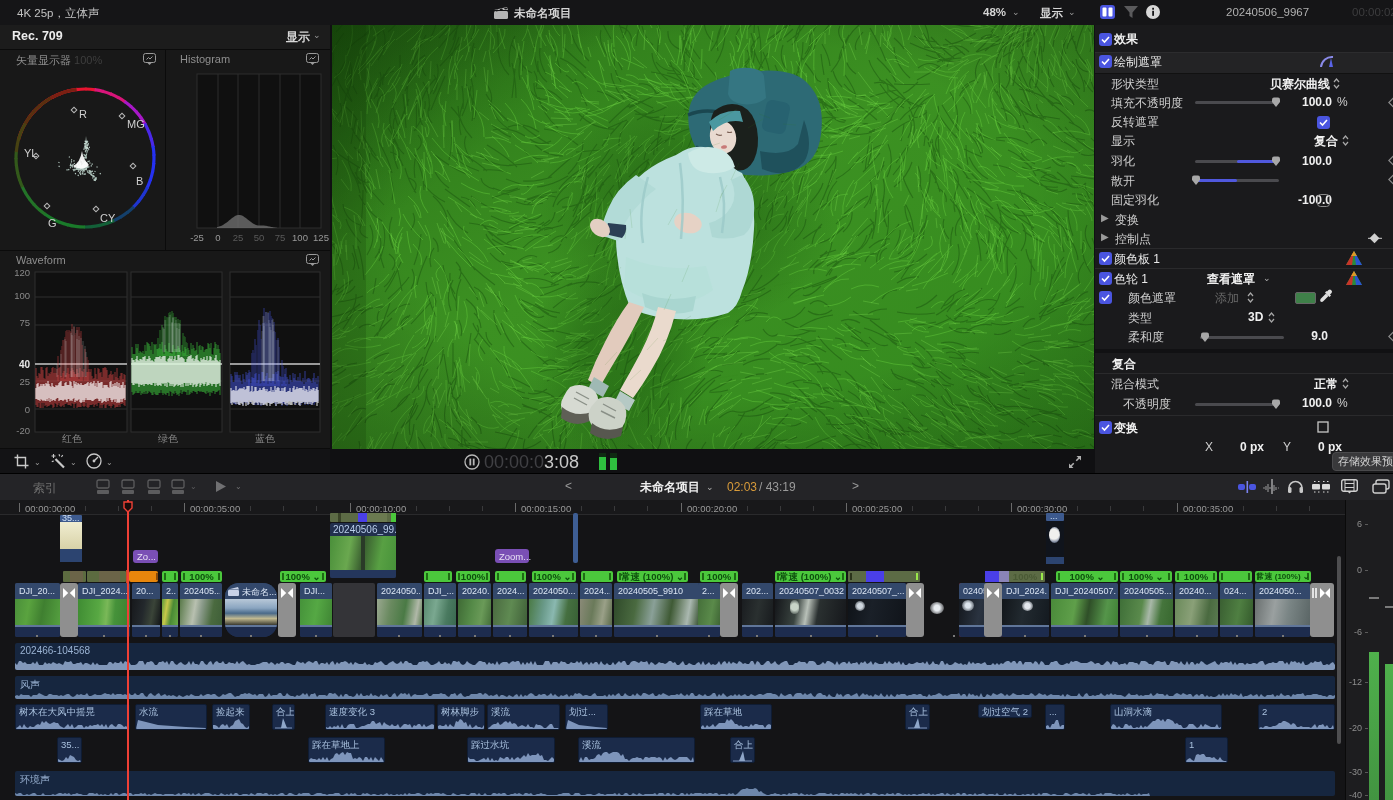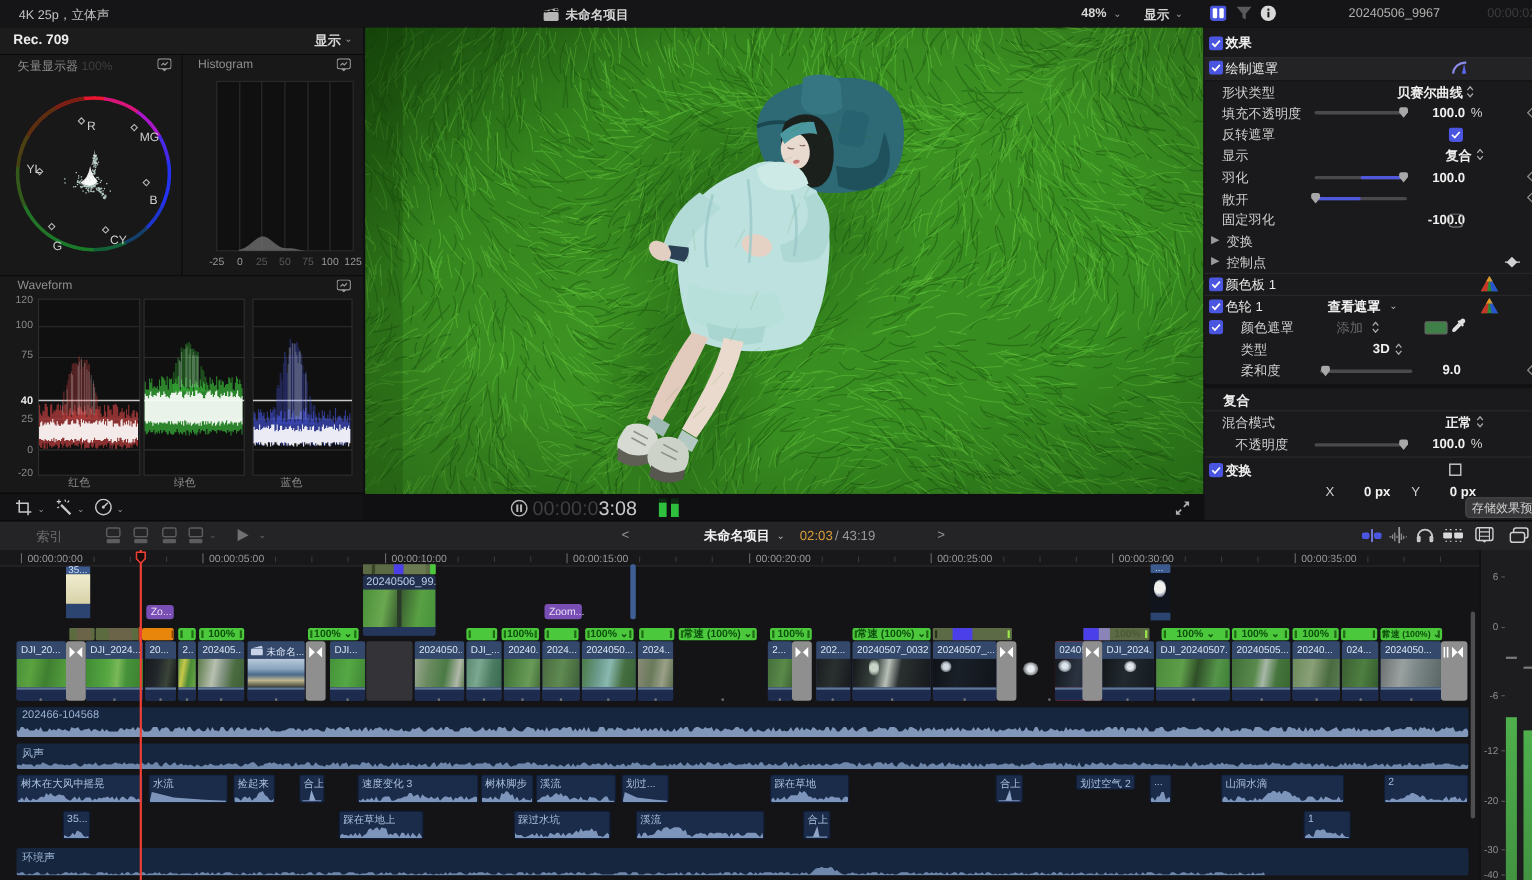--- a/index.html
+++ b/index.html
@@ -704,21 +704,21 @@
     </div>
     <div class="abs" style="left:169px;top:635px;width:2px;height:2px;background:#7a7a7a;"></div>
     <div class="abs" style="left:180px;top:583px;width:42px;height:54px;background:#24365c;border-radius:2px;overflow:hidden;">
       <div class="abs" style="left:0;top:0;width:42px;height:16px;background:#33486b;"></div>
       <div class="txt" style="left:4px;top:2.5px;font-size:9px;color:#dce6f5;max-width:36px;overflow:hidden;">202405...</div>
       <div class="abs" style="left:0;top:16px;width:42px;height:26px;background:linear-gradient(100deg,#5a7a4a 0%,#b8c0b0 35%,#8a9a8a 50%,#4a6a3f 75%,#3f5f38 100%);"></div>
       <div class="abs" style="left:0;top:42px;width:42px;height:12px;background:#1d2c4e;"></div>
       <div class="abs" style="left:0;top:42px;width:42px;height:2px;background:#7e95bb;opacity:0.7;"></div>
     </div>
     <div class="abs" style="left:200px;top:635px;width:2px;height:2px;background:#7a7a7a;"></div>
-    <div class="abs" style="left:225px;top:583px;width:52px;height:54px;background:#24365c;border-radius:2px;overflow:hidden;">
+    <div class="abs" style="left:225px;top:583px;width:52px;height:54px;background:#24365c;border-radius:14px;overflow:hidden;">
       <div class="abs" style="left:0;top:0;width:52px;height:16px;background:#33486b;"></div>
       <svg style="position:absolute;left:3px;top:3.5px" width="11" height="9" viewBox="0 0 11 9">
         <rect y="3" width="11" height="6" rx="1" fill="#c8d2e8"></rect>
         <path d="M0 2.5L10 0l1 2.5Z" fill="#c8d2e8"></path>
       </svg>
       <div class="txt" style="left:17px;top:2.5px;font-size:9px;color:#dce6f5;max-width:46px;overflow:hidden;">未命名...</div>
       <div class="abs" style="left:0;top:16px;width:52px;height:26px;background:linear-gradient(180deg,#b8c8d8 0%,#8aa5c0 35%,#4a6a8a 55%,#c0b890 75%,#3a3a30 100%);"></div>
       <div class="abs" style="left:0;top:42px;width:52px;height:12px;background:#1d2c4e;"></div>
       <div class="abs" style="left:0;top:42px;width:52px;height:2px;background:#7e95bb;opacity:0.7;"></div>
     </div>
@@ -773,20 +773,27 @@
     </div>
     <div class="abs" style="left:552px;top:635px;width:2px;height:2px;background:#7a7a7a;"></div>
     <div class="abs" style="left:580px;top:583px;width:32px;height:54px;background:#24365c;border-radius:2px;overflow:hidden;">
       <div class="abs" style="left:0;top:0;width:32px;height:16px;background:#33486b;"></div>
       <div class="txt" style="left:4px;top:2.5px;font-size:9px;color:#dce6f5;max-width:26px;overflow:hidden;">2024...</div>
       <div class="abs" style="left:0;top:16px;width:32px;height:26px;background:linear-gradient(100deg,#8a8a78 0%,#6a7a5a 40%,#9aa088 70%,#5a6a4a 100%);"></div>
       <div class="abs" style="left:0;top:42px;width:32px;height:12px;background:#1d2c4e;"></div>
       <div class="abs" style="left:0;top:42px;width:32px;height:2px;background:#7e95bb;opacity:0.7;"></div>
     </div>
     <div class="abs" style="left:595px;top:635px;width:2px;height:2px;background:#7a7a7a;"></div>
+    <div class="abs" style="left:614px;top:583px;width:86px;height:54px;background:#24365c;border-radius:2px;overflow:hidden;">
+      <div class="abs" style="left:0;top:0;width:86px;height:16px;background:#33486b;"></div>
+      <div class="txt" style="left:4px;top:2.5px;font-size:9px;color:#dce6f5;max-width:80px;overflow:hidden;">20240505_9910</div>
+      <div class="abs" style="left:0;top:16px;width:86px;height:26px;background:linear-gradient(100deg,#2f4a2a 0%,#4a6a40 25%,#8aa098 45%,#3f5a35 65%,#aab8b0 85%,#2f4a28 100%);"></div>
+      <div class="abs" style="left:0;top:42px;width:86px;height:12px;background:#1d2c4e;"></div>
+      <div class="abs" style="left:0;top:42px;width:86px;height:2px;background:#7e95bb;opacity:0.7;"></div>
+    </div>
     <div class="abs" style="left:656px;top:635px;width:2px;height:2px;background:#7a7a7a;"></div>
     <div class="abs" style="left:698px;top:583px;width:22px;height:54px;background:#24365c;border-radius:2px;overflow:hidden;">
       <div class="abs" style="left:0;top:0;width:22px;height:16px;background:#33486b;"></div>
       <div class="txt" style="left:4px;top:2.5px;font-size:9px;color:#dce6f5;max-width:16px;overflow:hidden;">2...</div>
       <div class="abs" style="left:0;top:16px;width:22px;height:26px;background:linear-gradient(100deg,#456f3a 0%,#5a8a4a 60%,#3f6535 100%);"></div>
       <div class="abs" style="left:0;top:42px;width:22px;height:12px;background:#1d2c4e;"></div>
       <div class="abs" style="left:0;top:42px;width:22px;height:2px;background:#7e95bb;opacity:0.7;"></div>
     </div>
     <div class="abs" style="left:708px;top:635px;width:2px;height:2px;background:#7a7a7a;"></div>
     <div class="abs" style="left:742px;top:583px;width:31px;height:54px;background:#24365c;border-radius:2px;overflow:hidden;">

